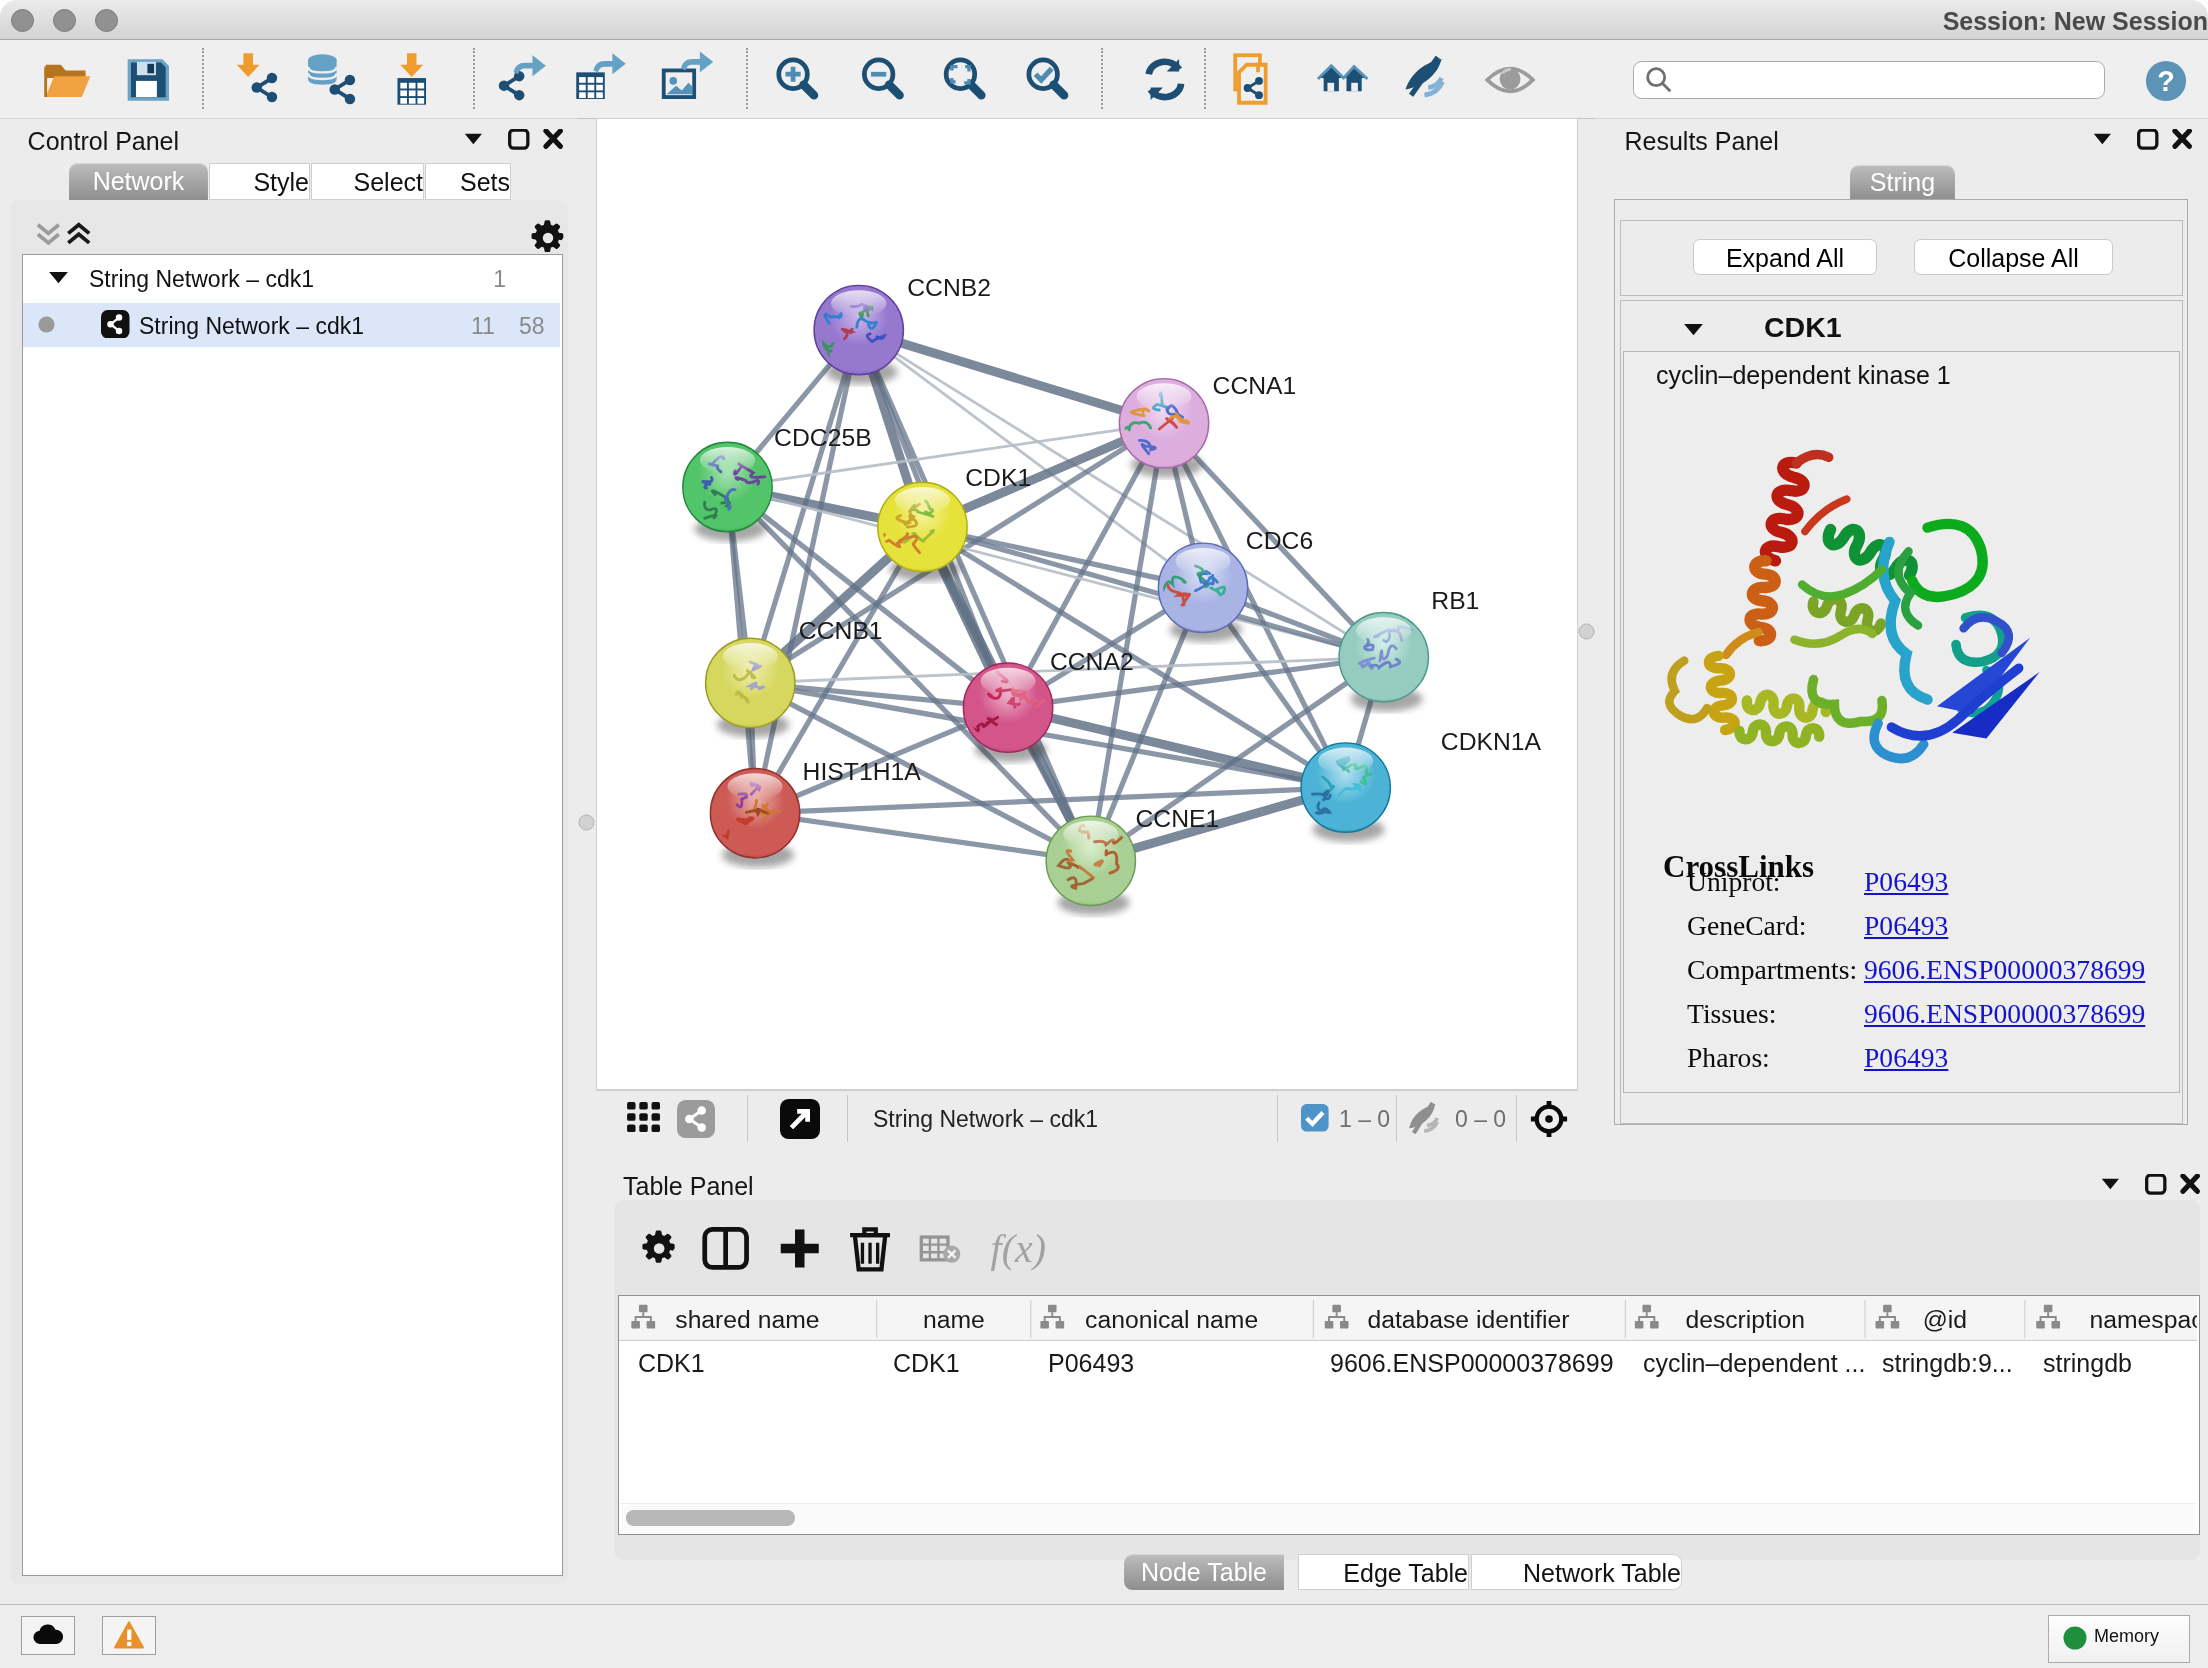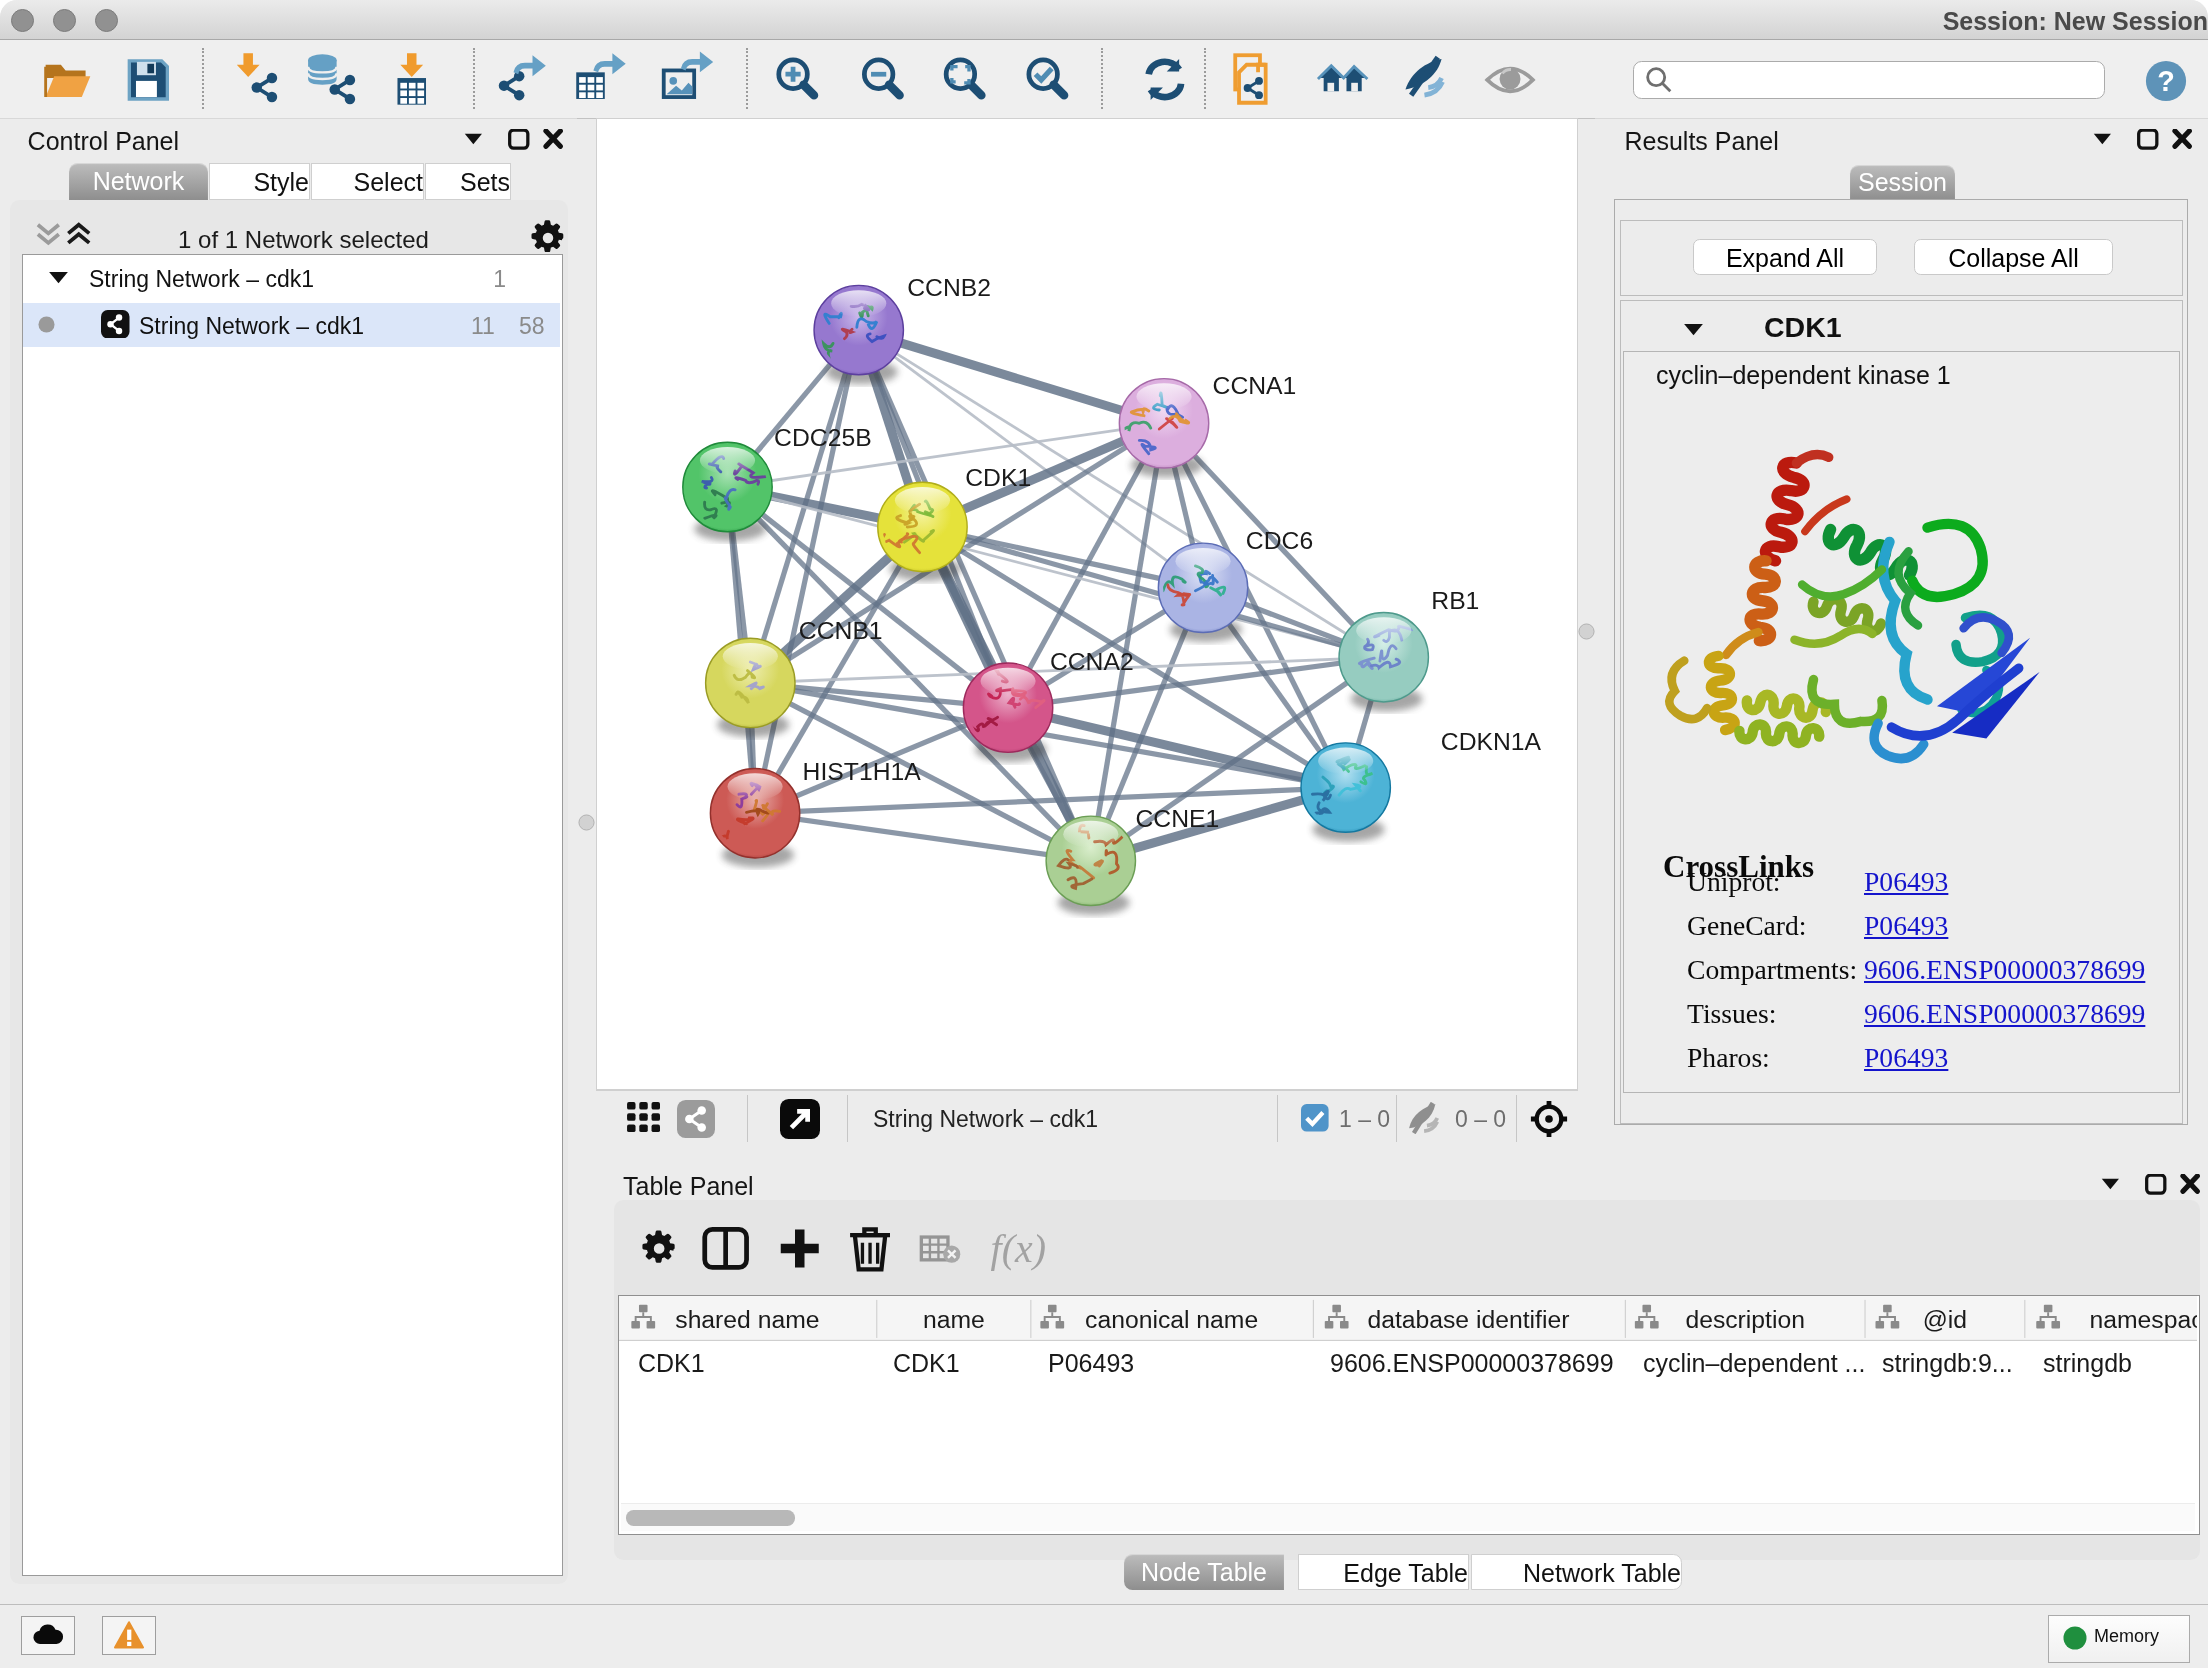--- a/index.html
+++ b/index.html
@@ -204,21 +204,20 @@
     <div class="whitetab" style="position:absolute;left:209px;top:44px;width:101px;height:37px;font-size:25px;line-height:37px;">Style</div>
     <div class="whitetab" style="position:absolute;left:311px;top:44px;width:113px;height:37px;font-size:25px;line-height:37px;">Select</div>
     <div class="whitetab" style="position:absolute;left:425px;top:44px;width:86px;height:37px;font-size:25px;line-height:37px;">Sets</div>
 
     <div style="position:absolute;left:9.5px;top:81px;width:558px;height:1384px;background:#e7e7e7;border-radius:9.5px;"></div>
 
     <svg style="position:absolute;left:36px;top:102px" width="57" height="28.5" viewBox="0 0 60 30">
       <path d="M2 4 l11 9 11-9 M2 14 l11 9 11-9" stroke="#9b9b9b" stroke-width="4" fill="none"></path>
       <path d="M34 13 l11-9 11 9 M34 23 l11-9 11 9" stroke="#1a1a1a" stroke-width="4" fill="none"></path>
     </svg>
-    <div style="position:absolute;left:15px;top:107px;width:577px;text-align:center;font-size:24px;color:#1a1a1a;">1 of 1 Network selected</div>
     <svg style="position:absolute;left:530px;top:101px" width="36" height="36" viewBox="0 0 24 24">
       <path fill="#111" d="M12 8.5A3.5 3.5 0 1 0 12 15.5 3.5 3.5 0 0 0 12 8.5zm9.4 5l-2.2-.4a7.2 7.2 0 0 1-.6 1.5l1.3 1.8a1 1 0 0 1-.1 1.3l-1.3 1.3a1 1 0 0 1-1.3.1l-1.8-1.3a7.2 7.2 0 0 1-1.5.6l-.4 2.2a1 1 0 0 1-1 .8h-1.8a1 1 0 0 1-1-.8l-.4-2.2a7.2 7.2 0 0 1-1.5-.6l-1.8 1.3a1 1 0 0 1-1.3-.1L3.4 17.7a1 1 0 0 1-.1-1.3l1.3-1.8a7.2 7.2 0 0 1-.6-1.5l-2.2-.4a1 1 0 0 1-.8-1v-1.8a1 1 0 0 1 .8-1l2.2-.4a7.2 7.2 0 0 1 .6-1.5L3.3 5.2a1 1 0 0 1 .1-1.3l1.3-1.3a1 1 0 0 1 1.3-.1l1.8 1.3a7.2 7.2 0 0 1 1.5-.6l.4-2.2a1 1 0 0 1 1-.8h1.8a1 1 0 0 1 1 .8l.4 2.2a7.2 7.2 0 0 1 1.5.6l1.8-1.3a1 1 0 0 1 1.3.1l1.3 1.3a1 1 0 0 1 .1 1.3l-1.3 1.8a7.2 7.2 0 0 1 .6 1.5l2.2.4a1 1 0 0 1 .8 1v1.8a1 1 0 0 1-.8 1z"></path>
     </svg>
 
     <div style="position:absolute;left:22px;top:135px;width:541px;height:1322px;background:#ffffff;border:1.9px solid #9a9a9a;box-sizing:border-box;">
       <div style="position:absolute;left:0;top:0;width:537px;height:48px;">
         <svg style="position:absolute;left:25px;top:15px" width="21" height="15" viewBox="0 0 22 16">
             <path d="M1 2 h20 l-10 12 z" fill="#111"></path>
           </svg>
         <span style="position:absolute;left:66px;top:11.4px;font-size:23px;color:#111;">String Network – cdk1</span>
@@ -601,21 +600,21 @@
       <path d="M21 2 v8 M21 32 v8 M2 21 h8 M32 21 h8" stroke="#0a0a0a" stroke-width="5"></path>
     </svg>
   </div>
   <div class="abs" id="results" style="left:1595px;top:118px;width:613px;height:1026px;background:#ececec;border-top:1px solid #d8d8d8;box-sizing:border-box;">
     <div class="paneltitle" style="position:absolute;left:29.5px;top:7.6px;">Results Panel</div>
     <svg style="position:absolute;left:494px;top:9.5px" width="107" height="25" viewBox="0 0 112 26">
       <path d="M5 5 h18 l-9 11 z" fill="#111"></path>
       <rect x="52" y="1" width="19" height="19" rx="4" fill="none" stroke="#111" stroke-width="3.4"></rect>
       <path d="M90 2 L105 18 M105 2 L90 18" stroke="#111" stroke-width="5.4" stroke-linecap="round"></path>
     </svg>
-    <div class="graytab" style="position:absolute;left:255px;top:46px;width:105px;height:35px;font-size:25px;line-height:35px;">Session</div>
+    <div class="graytab" style="position:absolute;left:255px;top:46px;width:105px;height:35px;font-size:25px;line-height:35px;">String</div>
 
     <div style="position:absolute;left:19px;top:80px;width:574px;height:926px;border:1.9px solid #ababab;background:#ececec;box-sizing:border-box;"></div>
 
     <div style="position:absolute;left:25px;top:101px;width:563px;height:76px;border:1px solid #bcbcbc;box-sizing:border-box;"></div>
     <div style="position:absolute;left:98px;top:120px;width:184px;height:36px;background:#ffffff;border:1px solid #c9c9c9;border-radius:6.7px;text-align:center;font-size:25px;line-height:36px;box-sizing:border-box;">Expand All</div>
     <div style="position:absolute;left:319px;top:120px;width:199px;height:36px;background:#ffffff;border:1px solid #c9c9c9;border-radius:6.7px;text-align:center;font-size:25px;line-height:36px;box-sizing:border-box;">Collapse All</div>
 
     <div style="position:absolute;left:25px;top:181px;width:563px;height:824px;border:1px solid #bcbcbc;box-sizing:border-box;"></div>
     <svg style="position:absolute;left:88px;top:203px" width="21" height="15" viewBox="0 0 22 16">
         <path d="M1 2 h20 l-10 12 z" fill="#111"></path>

